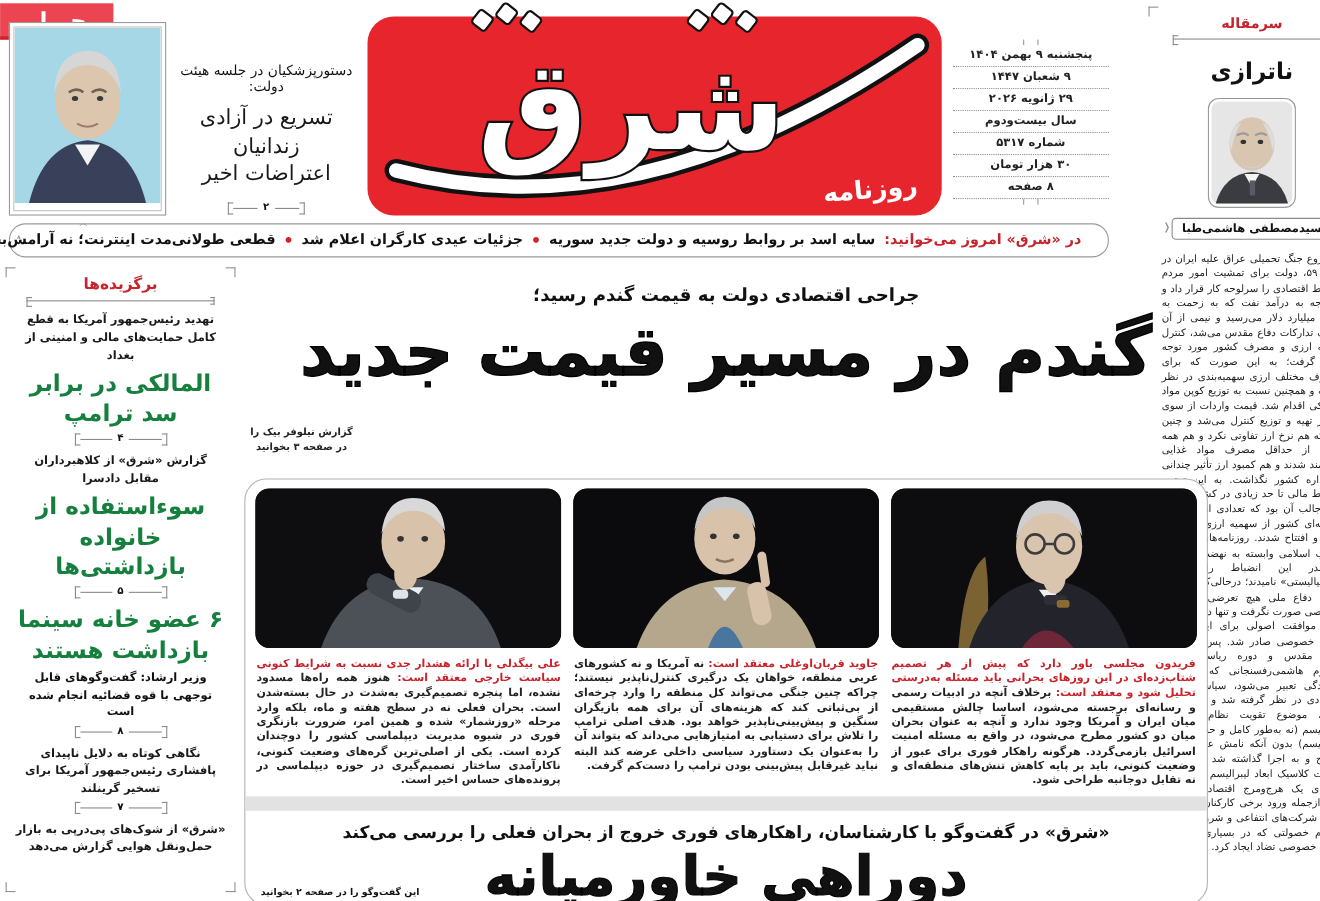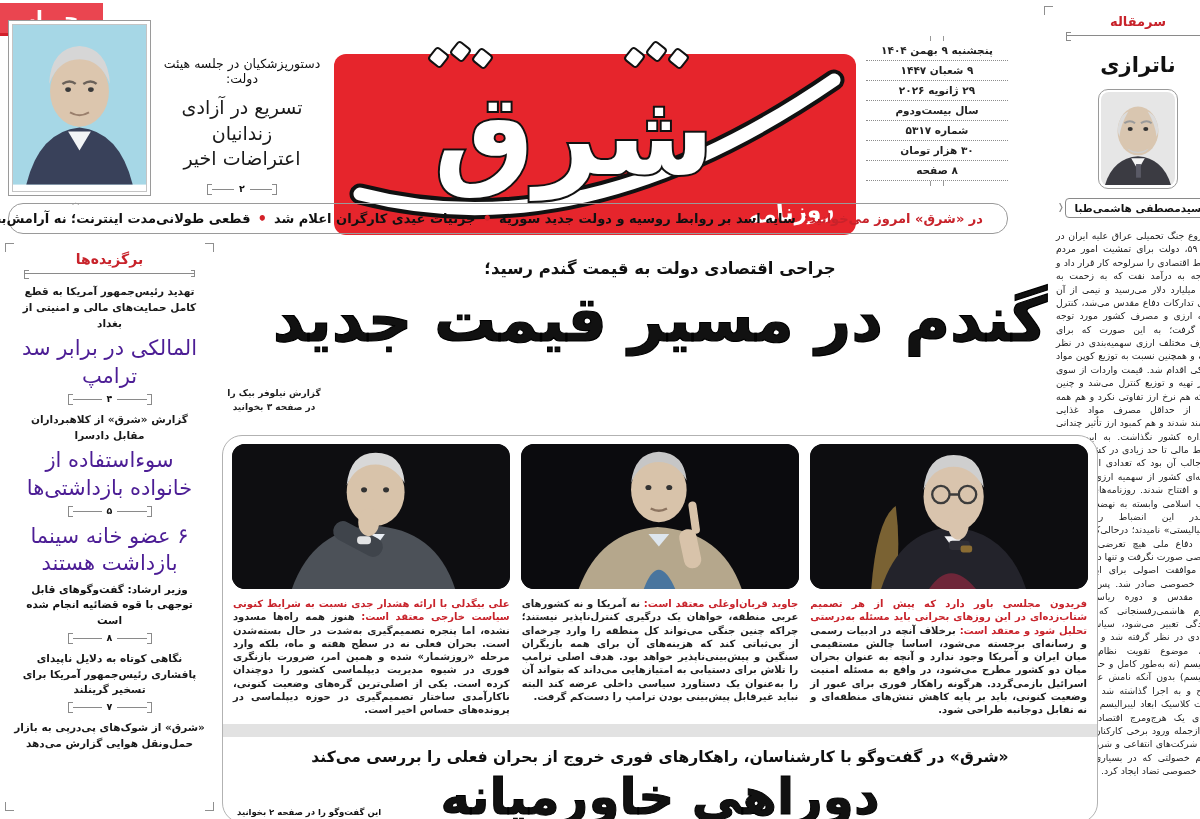--- a/index.html
+++ b/index.html
@@ -32,21 +32,21 @@
   .pez-frame { position:absolute; left:8px; top:20px; width:143px; height:176px; border:1px solid #9a9a9a; padding:3px; background:#fff; }
   .pez-frame .inner { width:100%; height:100%; border:1px solid #c4c4c4; overflow:hidden; }
   .pez-caret { position:absolute; left:72px; top:197px; font-size:8px; color:#777; }
 
   .pez-text { position:absolute; left:152px; top:56px; width:180px; text-align:center; }
   .pez-kicker { font-size:12.5px; font-weight:normal; color:#111; }
   .pez-title { font-size:19px; font-weight:normal; color:#1a1a1a; margin-top:9px; line-height:1.35; }
   .pez-title span { display:block; }
   .pez-text .pm { width:70px; margin-top:12px; }
 
-  .logo-box { position:absolute; left:334px; top:15px; width:522px; height:181px; background:#e6252c; border-radius:12px;margin-top:39px; }
+  .logo-box { position:absolute; left:334px; top:15px; width:522px; height:181px; background:#e6252c; border-radius:24px; }
   .logo-dots { position:absolute; top:-11px; width:100%; height:30px; }
   .logo-dots i { position:absolute; width:17px; height:17px; background:#fff; border:2px solid #111; border-radius:4px; transform:rotate(38deg); }
   .logo-svg { position:absolute; inset:0; width:100%; height:100%; }
   .logo-sub { position:absolute; right:22px; bottom:10px; color:#fff; font-size:23px; font-weight:bold; transform:rotate(-5deg); }
 
   .dateline { position:absolute; left:866px; top:36px; width:142px; text-align:center; }
   .dateline .mini { width:14px; height:5px; margin:0 auto; border-left:1px solid #999; border-right:1px solid #999; }
   .dateline .row { font-size:10.5px; font-weight:bold; color:#222; padding:3px 0 4px; border-bottom:1px dotted #8d8d8d; }
   .dateline .row:first-of-type { border-top:1px dotted #8d8d8d; }
 
@@ -65,21 +65,21 @@
   
   .today-bar { position:absolute; left:8px; top:203px; width:1000px; height:31px; border:1px solid #9a9a9a;
     border-radius:15px; display:flex; align-items:center; padding:0 24px; font-size:13px; font-weight:bold; white-space:nowrap; }
   .today-bar .lbl { color:#c8232b; margin-left:8px; }
   .today-bar .dot { color:#d42128; margin:0 7px; font-size:15px; }
 
   
   .highlights { position:absolute; left:5px; top:243px; width:209px; height:568px; padding:8px 9px; text-align:center; }
   .hl-header { color:#c8232b; font-size:14px; font-weight:bold; letter-spacing:2px; }
   .hl-kicker { font-size:10.5px; font-weight:bold; line-height:1.5; color:#1a1a1a; margin-top:7px; }
-  .hl-title { font-weight:normal; color:#4c1d95; line-height:1.3; margin-top:4px; }
+  .hl-title { font-weight:bold; color:#15803d; line-height:1.3; margin-top:4px; }
   .t-lg { font-size:20px; } .t-xl { font-size:21px; }
   .hl-sub { font-size:10.5px; font-weight:bold; line-height:1.5; margin-top:4px; }
 
   
   .main { position:absolute; left:222px; top:249px; width:876px; height:576px; }
   .lead-kicker { text-align:center; font-size:16.5px; font-weight:bold; margin-top:10px; }
   .lead-headline { text-align:center; font-size:62px; font-weight:bold; letter-spacing:-1px; line-height:1.35;
     -webkit-text-stroke:1.2px #000; white-space:nowrap; }
   .lead-note { position:absolute; left:2px; top:138px; width:100px; font-size:9px; font-weight:bold;
     text-align:center; line-height:1.5; color:#222; }

